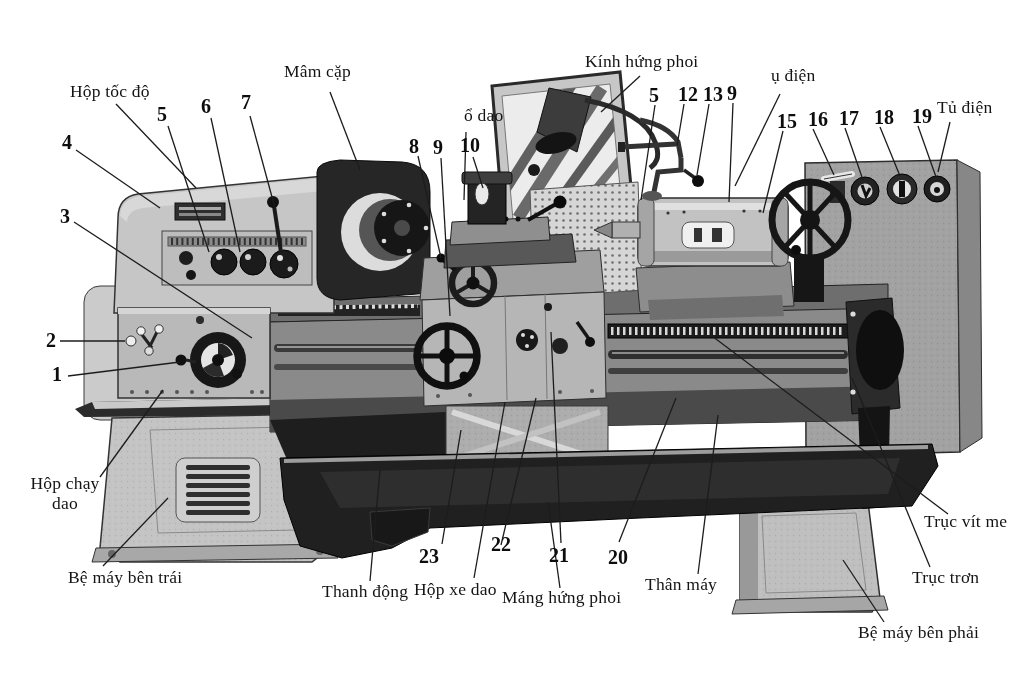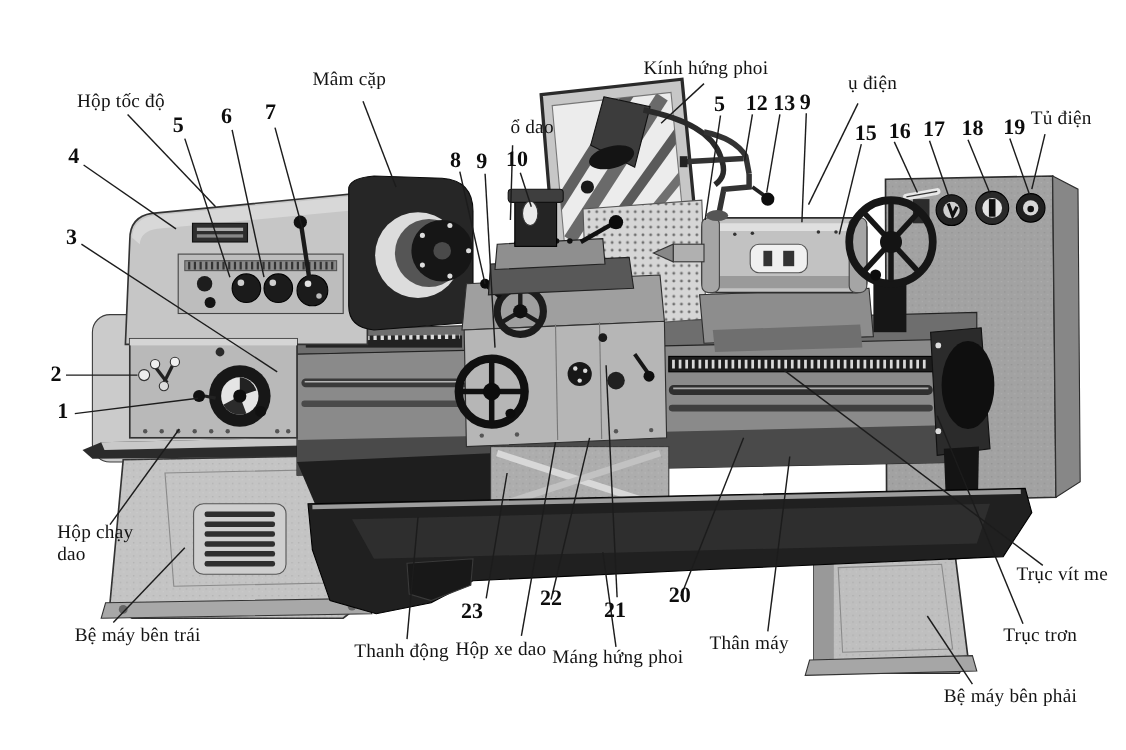--- a/index.html
+++ b/index.html
@@ -1,21 +1,21 @@
 <!DOCTYPE html>
 <html><head>
 <meta charset="utf-8">
 <style>
   html,body{margin:0;padding:0;background:#fff;}
   .stage{position:relative;width:1024px;height:682px;background:#ffffff;overflow:hidden;
          font-family:"Liberation Serif",serif;}
   .stage svg{position:absolute;left:0;top:0;}
   .lbl{position:absolute;font-size:17.5px;color:#141414;
        white-space:nowrap;line-height:1.12;letter-spacing:.2px;}
-  .lbl.two{white-space:normal;text-align:left;width:82px;margin-left:28px;}
+  .lbl.two{white-space:normal;text-align:center;width:82px;}
   .num{position:absolute;font-weight:bold;font-size:20px;color:#0d0d0d;line-height:1;}
 </style>
 </head>
 <body>
 
 <div class="stage">
 
 <svg width="1024" height="682" viewBox="0 0 1024 682">
   <defs>
     <pattern id="dotpat" width="7" height="7" patternUnits="userSpaceOnUse">
@@ -384,18 +384,18 @@
 <div class="num" style="left:460px;top:135px">10</div>
 <div class="num" style="left:649px;top:85px">5</div>
 <div class="num" style="left:678px;top:84px">12</div>
 <div class="num" style="left:703px;top:84px">13</div>
 <div class="num" style="left:727px;top:83px">9</div>
 <div class="num" style="left:777px;top:111px">15</div>
 <div class="num" style="left:808px;top:109px">16</div>
 <div class="num" style="left:839px;top:108px">17</div>
 <div class="num" style="left:874px;top:107px">18</div>
 <div class="num" style="left:912px;top:106px">19</div>
-<div class="num" style="left:608px;top:531px">20</div>
+<div class="num" style="left:608px;top:547px">20</div>
 <div class="num" style="left:549px;top:545px">21</div>
 <div class="num" style="left:491px;top:534px">22</div>
 <div class="num" style="left:419px;top:546px">23</div>
 
 </div>
 
 </body></html>

